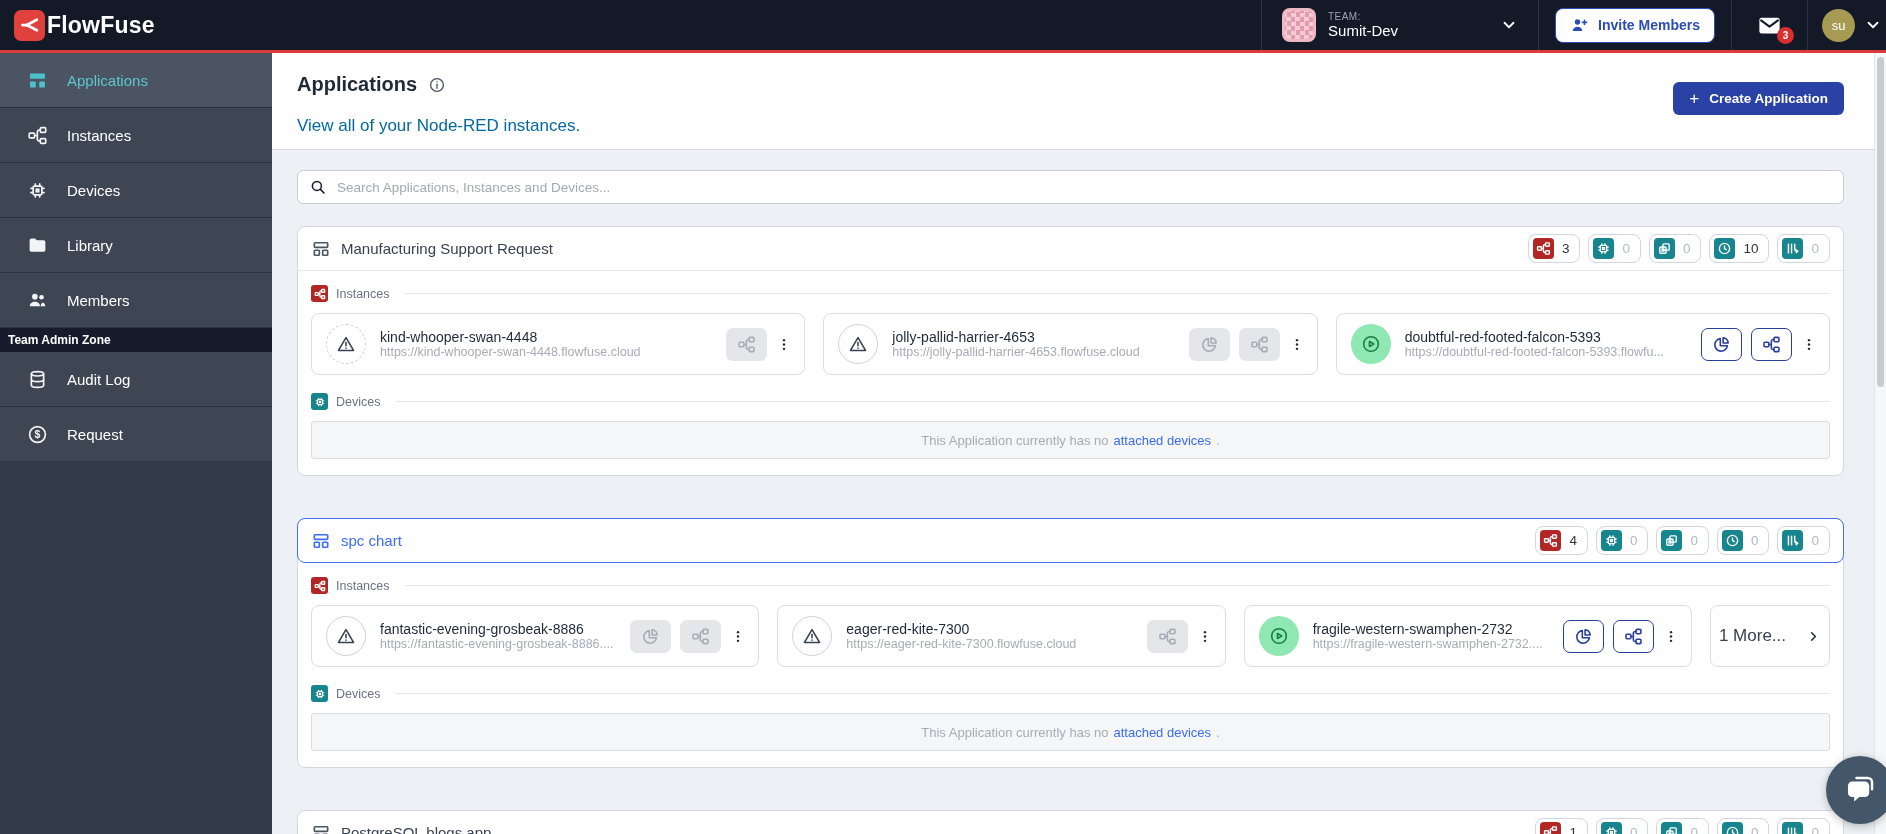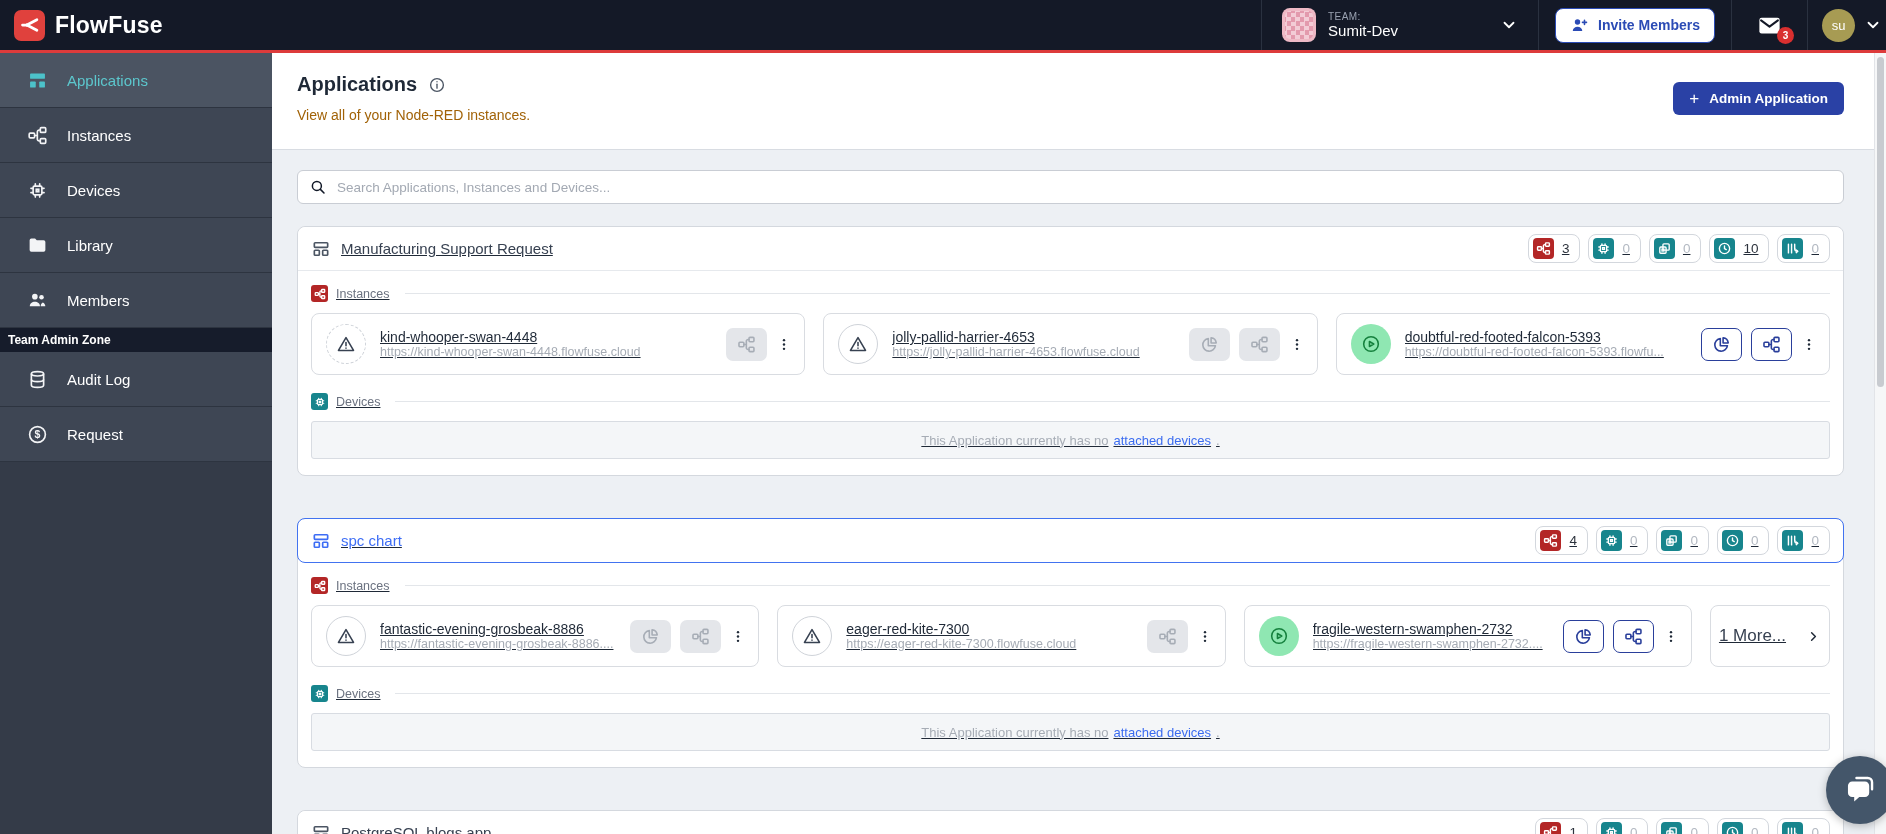--- a/index.html
+++ b/index.html
@@ -2,21 +2,21 @@
 <html><head>
 <meta charset="utf-8">
 <style>
   * { margin:0; padding:0; box-sizing:border-box; }
   html,body { width:1886px; height:834px; overflow:hidden; }
   body { font-family:"Liberation Sans", sans-serif; background:#edf0f4; position:relative; color:#1f2937; }
   svg { display:block; }
 
   
   .hdr { position:absolute; top:0; left:0; right:0; height:53px; background:#141927; border-bottom:3px solid #dd3b3b; display:flex; align-items:center; justify-content:space-between; z-index:30; }
-  .hdr-left { display:flex; align-items:center; gap:10px; padding-left:14px; }
+  .hdr-left { display:flex; align-items:center; gap:2px; padding-left:14px; }
   .logo-mark { width:31px; height:31px; border-radius:7px; background:#e0413d; display:flex; align-items:center; justify-content:center; }
   .brand { color:#fff; font-size:23px; font-weight:700; letter-spacing:.2px; }
   .hdr-right { display:flex; align-items:stretch; height:50px; }
   .hdr-sep { width:1px; background:#2a3140; }
   .team-box { display:flex; align-items:center; gap:12px; padding:0 20px; width:276px; cursor:pointer; }
   .team-avatar { width:34px; height:34px; border-radius:8px; background:#e7a7b6;
      background-image:repeating-conic-gradient(#f3ccd6 0% 25%, #e39aad 0% 50%); background-size:9px 9px; box-shadow:inset 0 0 0 3px #eeb9c5; }
   .team-meta { flex:1; line-height:1.15; }
   .team-label { font-size:10px; color:#9aa2b1; letter-spacing:.4px; }
   .team-name { font-size:15px; color:#fff; }
@@ -35,31 +35,31 @@
   .sb-item.active { background:#4b5462; color:#5cc7cd; }
   .sb-item.active .sb-ic { color:#4cc2ca; }
   .sb-zone { height:24px; background:#161c2b; color:#fff; font-size:12px; font-weight:600; display:flex; align-items:center; padding-left:8px; }
 
   
   .main { position:absolute; left:272px; top:53px; right:12px; bottom:0; overflow:hidden; }
   .page-head { background:#fff; border-bottom:1px solid #d8dce2; height:97px; padding:20px 30px 0 25px; position:relative; }
   .title-row { display:flex; align-items:center; gap:11px; }
   .page-title { font-size:20px; font-weight:700; color:#1f2937; }
   .info-ic { width:18px; height:18px; color:#4b5563; }
-  .page-sub { font-size:14px; color:#a16207; margin-top:11px; }
+  .page-sub { font-size:17px; color:#0369a1; margin-top:20px; }
   .create-btn { position:absolute; right:30px; top:29px; display:flex; align-items:center; gap:10px; background:#2a41a5; border:none; color:#fff; font-size:13.5px; font-weight:700; border-radius:6px; padding:9px 16px; cursor:pointer; font-family:inherit; }
   .plus { font-size:17px; font-weight:400; line-height:13px; }
 
   .content { padding:20px 30px 0 25px; }
   .search { height:24px; background:#fff; border:1px solid #c9cdd4; border-radius:6px; display:flex; align-items:center; gap:10px; padding:16px 11px; margin-bottom:22px; }
   .search-ic { width:18px; height:18px; color:#111827; flex:none; }
   .search input { flex:1; border:none; outline:none; font-size:13.5px; color:#374151; font-family:inherit; background:transparent; }
   .search input::placeholder { color:#a3a9b3; }
 
-  .app-card { background:#fff; border:1px solid #d4d8de; border-radius:8px; margin-bottom:42px;text-decoration:underline; }
+  .app-card { background:#fff; border:1px solid #d4d8de; border-radius:8px; margin-bottom:42px; }
   .app-head { display:flex; align-items:center; justify-content:space-between; height:44px; padding:0 13px; border-bottom:1px solid #e6e9ed; cursor:pointer; background:#fff; border-radius:8px 8px 0 0; }
   .app-title { display:flex; align-items:center; gap:10px; color:#374151; font-size:15px; }
   .app-ic { width:20px; height:20px; color:#4b5563; }
   .app-card.hovered .app-head { border:1px solid #4273f0; border-radius:8px; margin:-1px -1px 0; height:45px; }
   .app-card.hovered .app-title { color:#3d6df5; }
   .app-card.hovered .app-ic { color:#3d6df5; }
 
   .badges { display:flex; gap:8px; }
   .badge { display:flex; align-items:center; gap:8px; background:#fff; border:1px solid #d3d7dd; border-radius:8px; padding:3px 10px 3px 4px; }
   .badge-ic { width:21px; height:21px; border-radius:4px; display:flex; align-items:center; justify-content:center; color:#fff; }
@@ -253,21 +253,21 @@
         <svg viewBox="0 0 24 24" fill="none" stroke="currentColor" stroke-width="1.8" stroke-linecap="round">
             <circle cx="12" cy="12" r="8.5"></circle>
             <path d="M12 11v5.2"></path>
             <path d="M12 7.7h.01"></path>
           </svg>
       </span>
     </div>
     <div class="page-sub">View all of your Node-RED instances.</div>
     <button class="create-btn">
       <span class="plus">+</span>
-      <span>Admin Application</span>
+      <span>Create Application</span>
     </button>
   </div>
 
   <div class="content">
 
     <div class="search">
       <span class="search-ic">
         <svg viewBox="0 0 24 24" fill="none" stroke="currentColor" stroke-width="2" stroke-linecap="round">
             <circle cx="10.5" cy="10.5" r="6"></circle>
             <path d="m15.2 15.2 4.8 4.8"></path>

